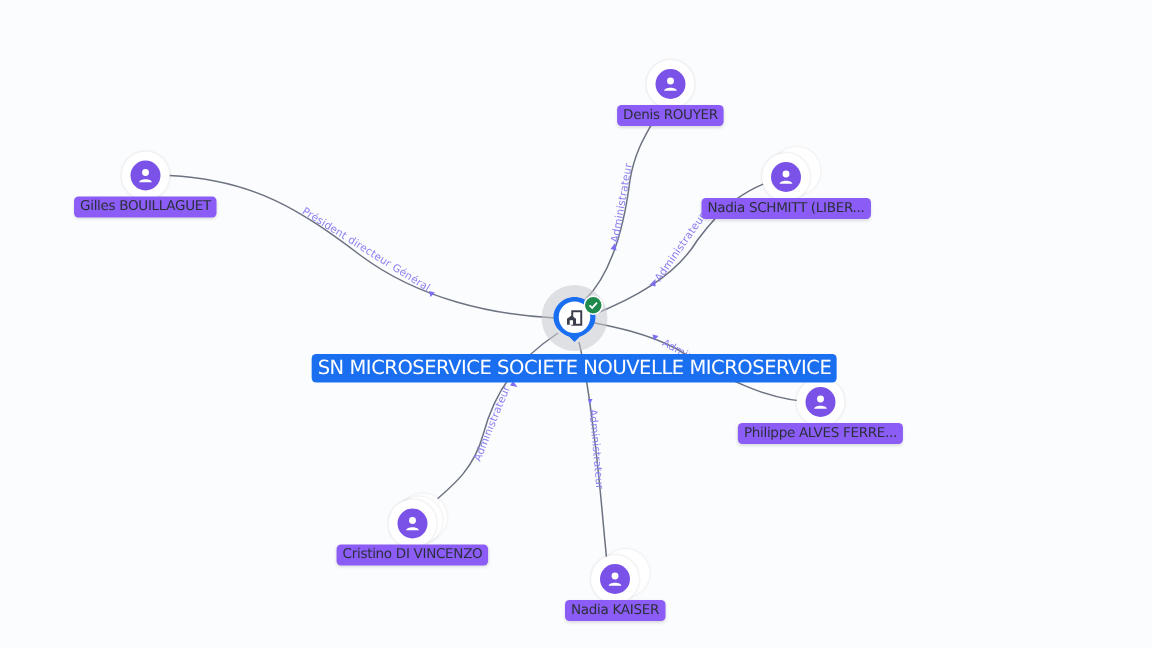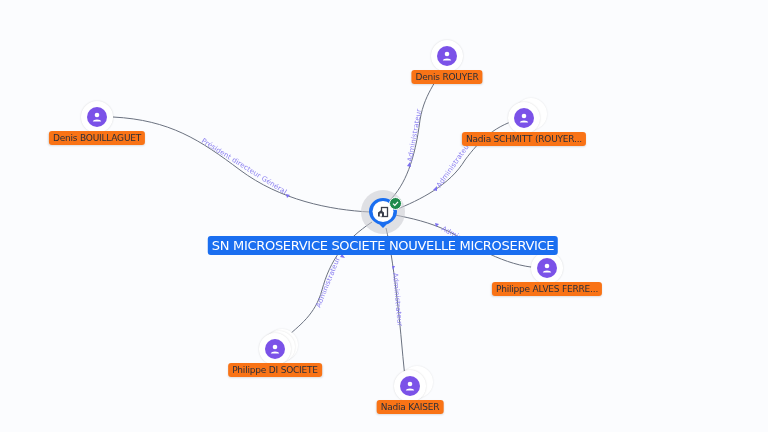--- a/index.html
+++ b/index.html
@@ -25,21 +25,21 @@
     }
     .person .halo.stack1 { left: -12px; top: -18px; background: #fff; box-shadow: 0 0 2px rgba(0,0,0,0.12); }
     .person .halo.stack2 { left: -9px; top: -20px; background: #fff; box-shadow: 0 0 2px rgba(0,0,0,0.10); }
     .person .avatar {
       position: absolute; width: 20px; height: 20px; border-radius: 50%;
       background: #7b52e8; left: -10px; top: -10px;
       display: flex; align-items: center; justify-content: center;
     }
     .person .label {
       position: absolute; top: 14px; left: 0; transform: translateX(-50%);
-      white-space: nowrap; background: #f97316; color: #2b2f3a;
+      white-space: nowrap; background: #8b5cf6; color: #2b2f3a;
       font-size: 9px; padding: 2px 4px; border-radius: 3px;
       box-shadow: 0 1px 2px rgba(0,0,0,0.12);
       font-family: "DejaVu Sans", sans-serif; letter-spacing: -0.2px;
     }
 
     .company { position: absolute; left: 383px; top: 212px; width: 0; height: 0; }
     .company .glow {
       position: absolute; width: 44px; height: 44px; border-radius: 50%;
       background: rgba(200,200,205,0.55); left: -22px; top: -22px;
     }
@@ -112,32 +112,32 @@
 
 <div class="person" style="left:524px; top:118px;">
   <div class="halo stack2"></div>
   <div class="halo"></div>
   <div class="avatar">
     <svg width="12" height="12" viewBox="0 0 12 12">
         <circle cx="6" cy="4" r="2.3" fill="#fff"></circle>
         <path d="M1.8,10.5 C1.8,7.8 10.2,7.8 10.2,10.5 Z" fill="#fff"></path>
       </svg>
   </div>
-  <div class="label">Nadia SCHMITT (ROUYER...</div>
+  <div class="label">Nadia SCHMITT (LIBER...</div>
 </div>
 
 <div class="person" style="left:97px; top:117px;">
   <div class="halo"></div>
   <div class="avatar">
     <svg width="12" height="12" viewBox="0 0 12 12">
         <circle cx="6" cy="4" r="2.3" fill="#fff"></circle>
         <path d="M1.8,10.5 C1.8,7.8 10.2,7.8 10.2,10.5 Z" fill="#fff"></path>
       </svg>
   </div>
-  <div class="label">Denis BOUILLAGUET</div>
+  <div class="label">Gilles BOUILLAGUET</div>
 </div>
 
 <div class="person" style="left:547px; top:268px;">
   <div class="halo"></div>
   <div class="avatar">
     <svg width="12" height="12" viewBox="0 0 12 12">
         <circle cx="6" cy="4" r="2.3" fill="#fff"></circle>
         <path d="M1.8,10.5 C1.8,7.8 10.2,7.8 10.2,10.5 Z" fill="#fff"></path>
       </svg>
   </div>
@@ -147,21 +147,21 @@
 <div class="person" style="left:275px; top:349px;">
   <div class="halo stack2"></div>
   <div class="halo stack1"></div>
   <div class="halo"></div>
   <div class="avatar">
     <svg width="12" height="12" viewBox="0 0 12 12">
         <circle cx="6" cy="4" r="2.3" fill="#fff"></circle>
         <path d="M1.8,10.5 C1.8,7.8 10.2,7.8 10.2,10.5 Z" fill="#fff"></path>
       </svg>
   </div>
-  <div class="label">Philippe DI SOCIETE</div>
+  <div class="label">Cristino DI VINCENZO</div>
 </div>
 
 <div class="person" style="left:410px; top:386px;">
   <div class="halo stack2"></div>
   <div class="halo"></div>
   <div class="avatar">
     <svg width="12" height="12" viewBox="0 0 12 12">
         <circle cx="6" cy="4" r="2.3" fill="#fff"></circle>
         <path d="M1.8,10.5 C1.8,7.8 10.2,7.8 10.2,10.5 Z" fill="#fff"></path>
       </svg>

